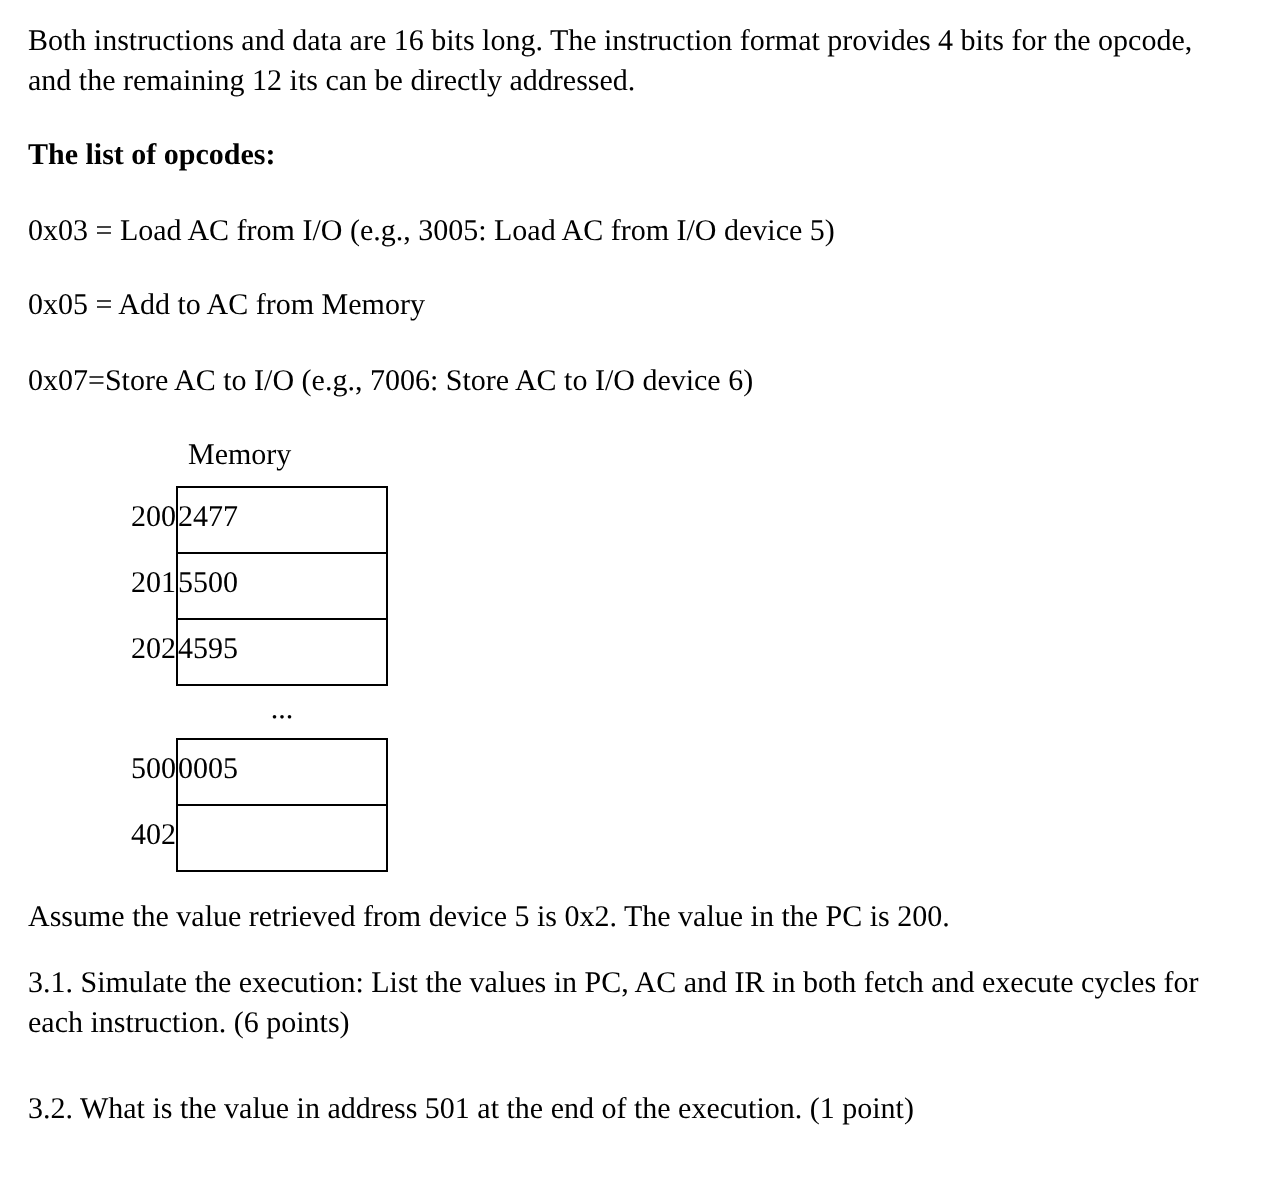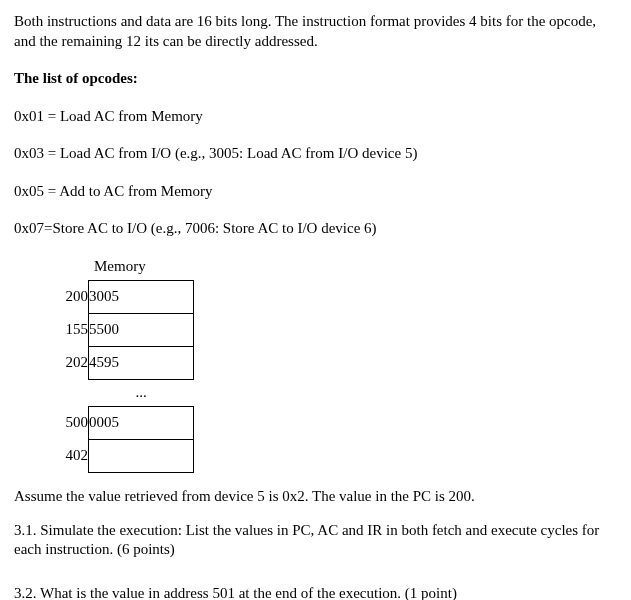--- a/index.html
+++ b/index.html
@@ -41,36 +41,35 @@
 </style>
 </head>
 <body>
 
 <div class="block">
   <div>Both instructions and data are 16 bits long. The instruction format provides 4 bits for the opcode, and the remaining 12 its can be directly addressed.</div>
 </div>
 
 <div class="block opcodes">
   <div class="bold">The list of opcodes:</div>
-  <div>0x01 = Load AC from Memory</div>
   <div>0x03 = Load AC from I/O (e.g., 3005: Load AC from I/O device 5)</div>
   <div>0x05 = Add to AC from Memory</div>
   <div>0x07=Store AC to I/O (e.g., 7006: Store AC to I/O device 6)</div>
 </div>
 
 <div class="memory-wrap">
   <div class="mem-label">Memory</div>
   <table class="mem">
     <tbody>
         <tr>
       <td class="addr">200</td>
-      <td class="cell">3005</td>
+      <td class="cell">2477</td>
     </tr>
     <tr>
-      <td class="addr">155</td>
+      <td class="addr">201</td>
       <td class="cell">5500</td>
     </tr>
     <tr>
       <td class="addr">202</td>
       <td class="cell">4595</td>
     </tr>
     <tr class="dots-row">
       <td></td>
       <td class="dots">...</td>
     </tr>

